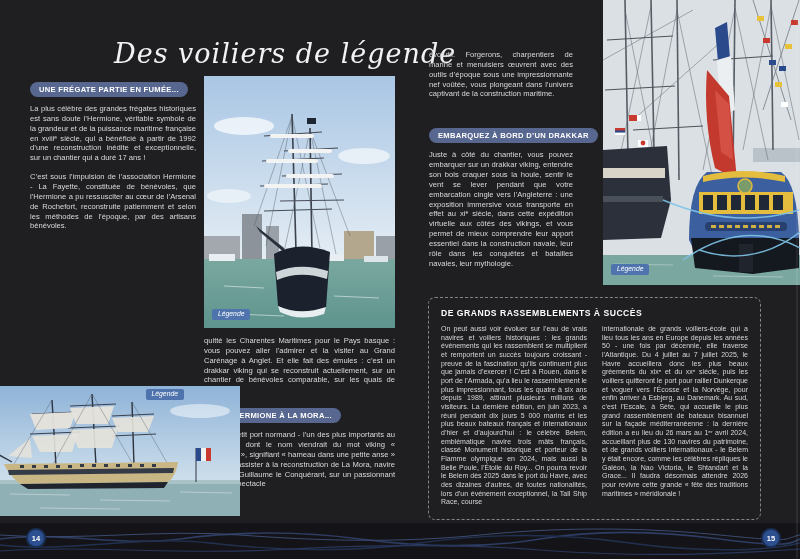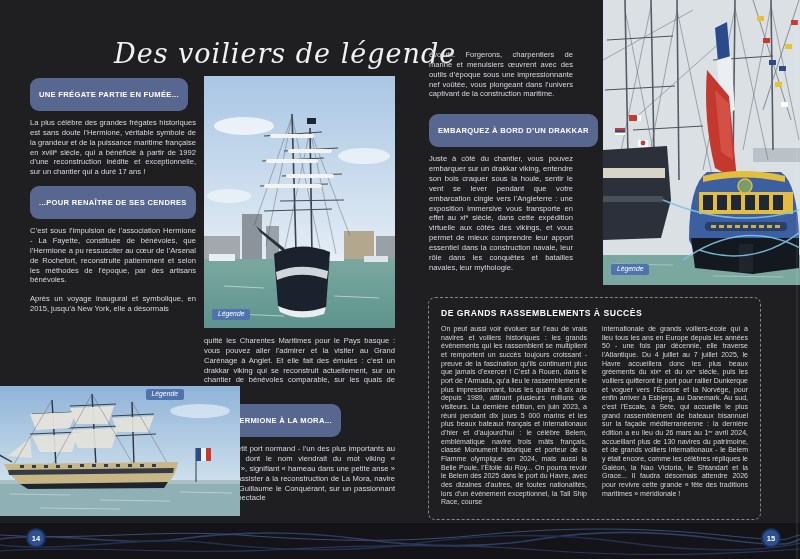--- a/index.html
+++ b/index.html
@@ -14,21 +14,21 @@
     font-size:27px;color:#f2f2f2;letter-spacing:1px;
   }
   .col{position:absolute;}
   .col p{
     color:#d9d9de;font-size:7.6px;line-height:1.3;text-align:justify;
     margin:0 0 9px 0;hyphens:auto;
   }
   .pill{
     display:inline-block;background:#57678f;color:#ffffff;
     font-weight:bold;font-size:7.6px;letter-spacing:.3px;
-    padding:12px 9px;border-radius:9px;margin:0 0 7px 0;white-space:nowrap;
+    padding:3px 9px;border-radius:9px;margin:0 0 7px 0;white-space:nowrap;
   }
   .photo{position:absolute;overflow:hidden;}
   .photo svg{display:block;}
   .legend-badge{
     position:absolute;background:#4f74ad;color:#fff;font-style:italic;
     font-size:6.8px;padding:1px 6px 2px;border-radius:2px;line-height:1.2;
   }
   .grands-box{
     position:absolute;left:428px;top:297px;width:333px;height:223px;
     border:1px dashed #83838c;border-radius:7px;box-sizing:border-box;
@@ -58,23 +58,21 @@
 </head>
 <body>
 
 <div class="canvas">
 
   <h1 class="title">Des voiliers de légende</h1>
 
   <div class="col" style="left:30px;top:78px;width:166px;">
     <div class="pill">UNE FRÉGATE PARTIE EN FUMÉE...</div>
     <p>La plus célèbre des grandes frégates historiques est sans doute l’Hermione, véritable symbole de la grandeur et de la puissance maritime française en xviiiᵉ siècle, qui a bénéficié à partir de 1992 d’une reconstruction inédite et exceptionnelle, sur un chantier qui a duré 17 ans !</p>
-    <div class="pill">...POUR RENAÎTRE DE SES CENDRES</div>
     <p>C’est sous l’impulsion de l’association Hermione - La Fayette, constituée de bénévoles, que l’Hermione a pu ressusciter au cœur de l’Arsenal de Rochefort, reconstruite patiemment et selon les méthodes de l’époque, par des artisans bénévoles.</p>
-    <p>Après un voyage inaugural et symbolique, en 2015, jusqu’à New York, elle a désormais</p>
   </div>
 
   <div class="photo" style="left:204px;top:76px;width:191px;height:252px;">
     <svg width="191" height="252" viewBox="0 0 191 252">
       <defs>
         <linearGradient id="sky1" x1="0" y1="0" x2="0" y2="1">
           <stop offset="0" stop-color="#a9c6e4"></stop>
             <stop offset="1" stop-color="#e4edf4"></stop>
         </linearGradient>
         <linearGradient id="water1" x1="0" y1="0" x2="0" y2="1">
@@ -209,21 +207,21 @@
         <line x1="100" y1="114" x2="170" y2="115"></line>
         <line x1="40" y1="122" x2="120" y2="123"></line>
         <line x1="180" y1="106" x2="232" y2="107"></line>
       </g>
     </svg>
     <span class="legend-badge" style="right:56px;top:3px;">Légende</span>
   </div>
 
   <div class="col" style="left:429px;top:50px;width:144px;">
     <p>évolutif. Forgerons, charpentiers de marine et menuisiers œuvrent avec des outils d’époque sous une impressionnante nef voûtée, vous plongeant dans l’univers captivant de la construction maritime.</p>
-    <div class="pill" style="margin-top:6px;">EMBARQUEZ À BORD D’UN DRAKKAR</div>
+    <div class="pill" style="margin-top:20px;">EMBARQUEZ À BORD D’UN DRAKKAR</div>
     <p>Juste à côté du chantier, vous pouvez embarquer sur un drakkar viking, entendre son bois craquer sous la houle, sentir le vent se lever pendant que votre embarcation cingle vers l’Angleterre : une exposition immersive vous transporte en effet au xiᵉ siècle, dans cette expédition virtuelle aux côtés des vikings, et vous permet de mieux comprendre leur apport essentiel dans la construction navale, leur rôle dans les conquêtes et batailles navales, leur mythologie.</p>
   </div>
 
   <div class="photo" style="left:603px;top:0;width:197px;height:285px;">
     <svg width="197" height="285" viewBox="0 0 197 285">
       <rect x="0" y="0" width="197" height="285" fill="#dbe0e5"></rect>
       <rect x="150" y="148" width="47" height="14" fill="#b9c2c9"></rect>
       <rect x="0" y="255" width="197" height="30" fill="#7aa79f"></rect>
       <g stroke="#565c64" stroke-width="1.6">
         <line x1="22" y1="0" x2="26" y2="210"></line>

